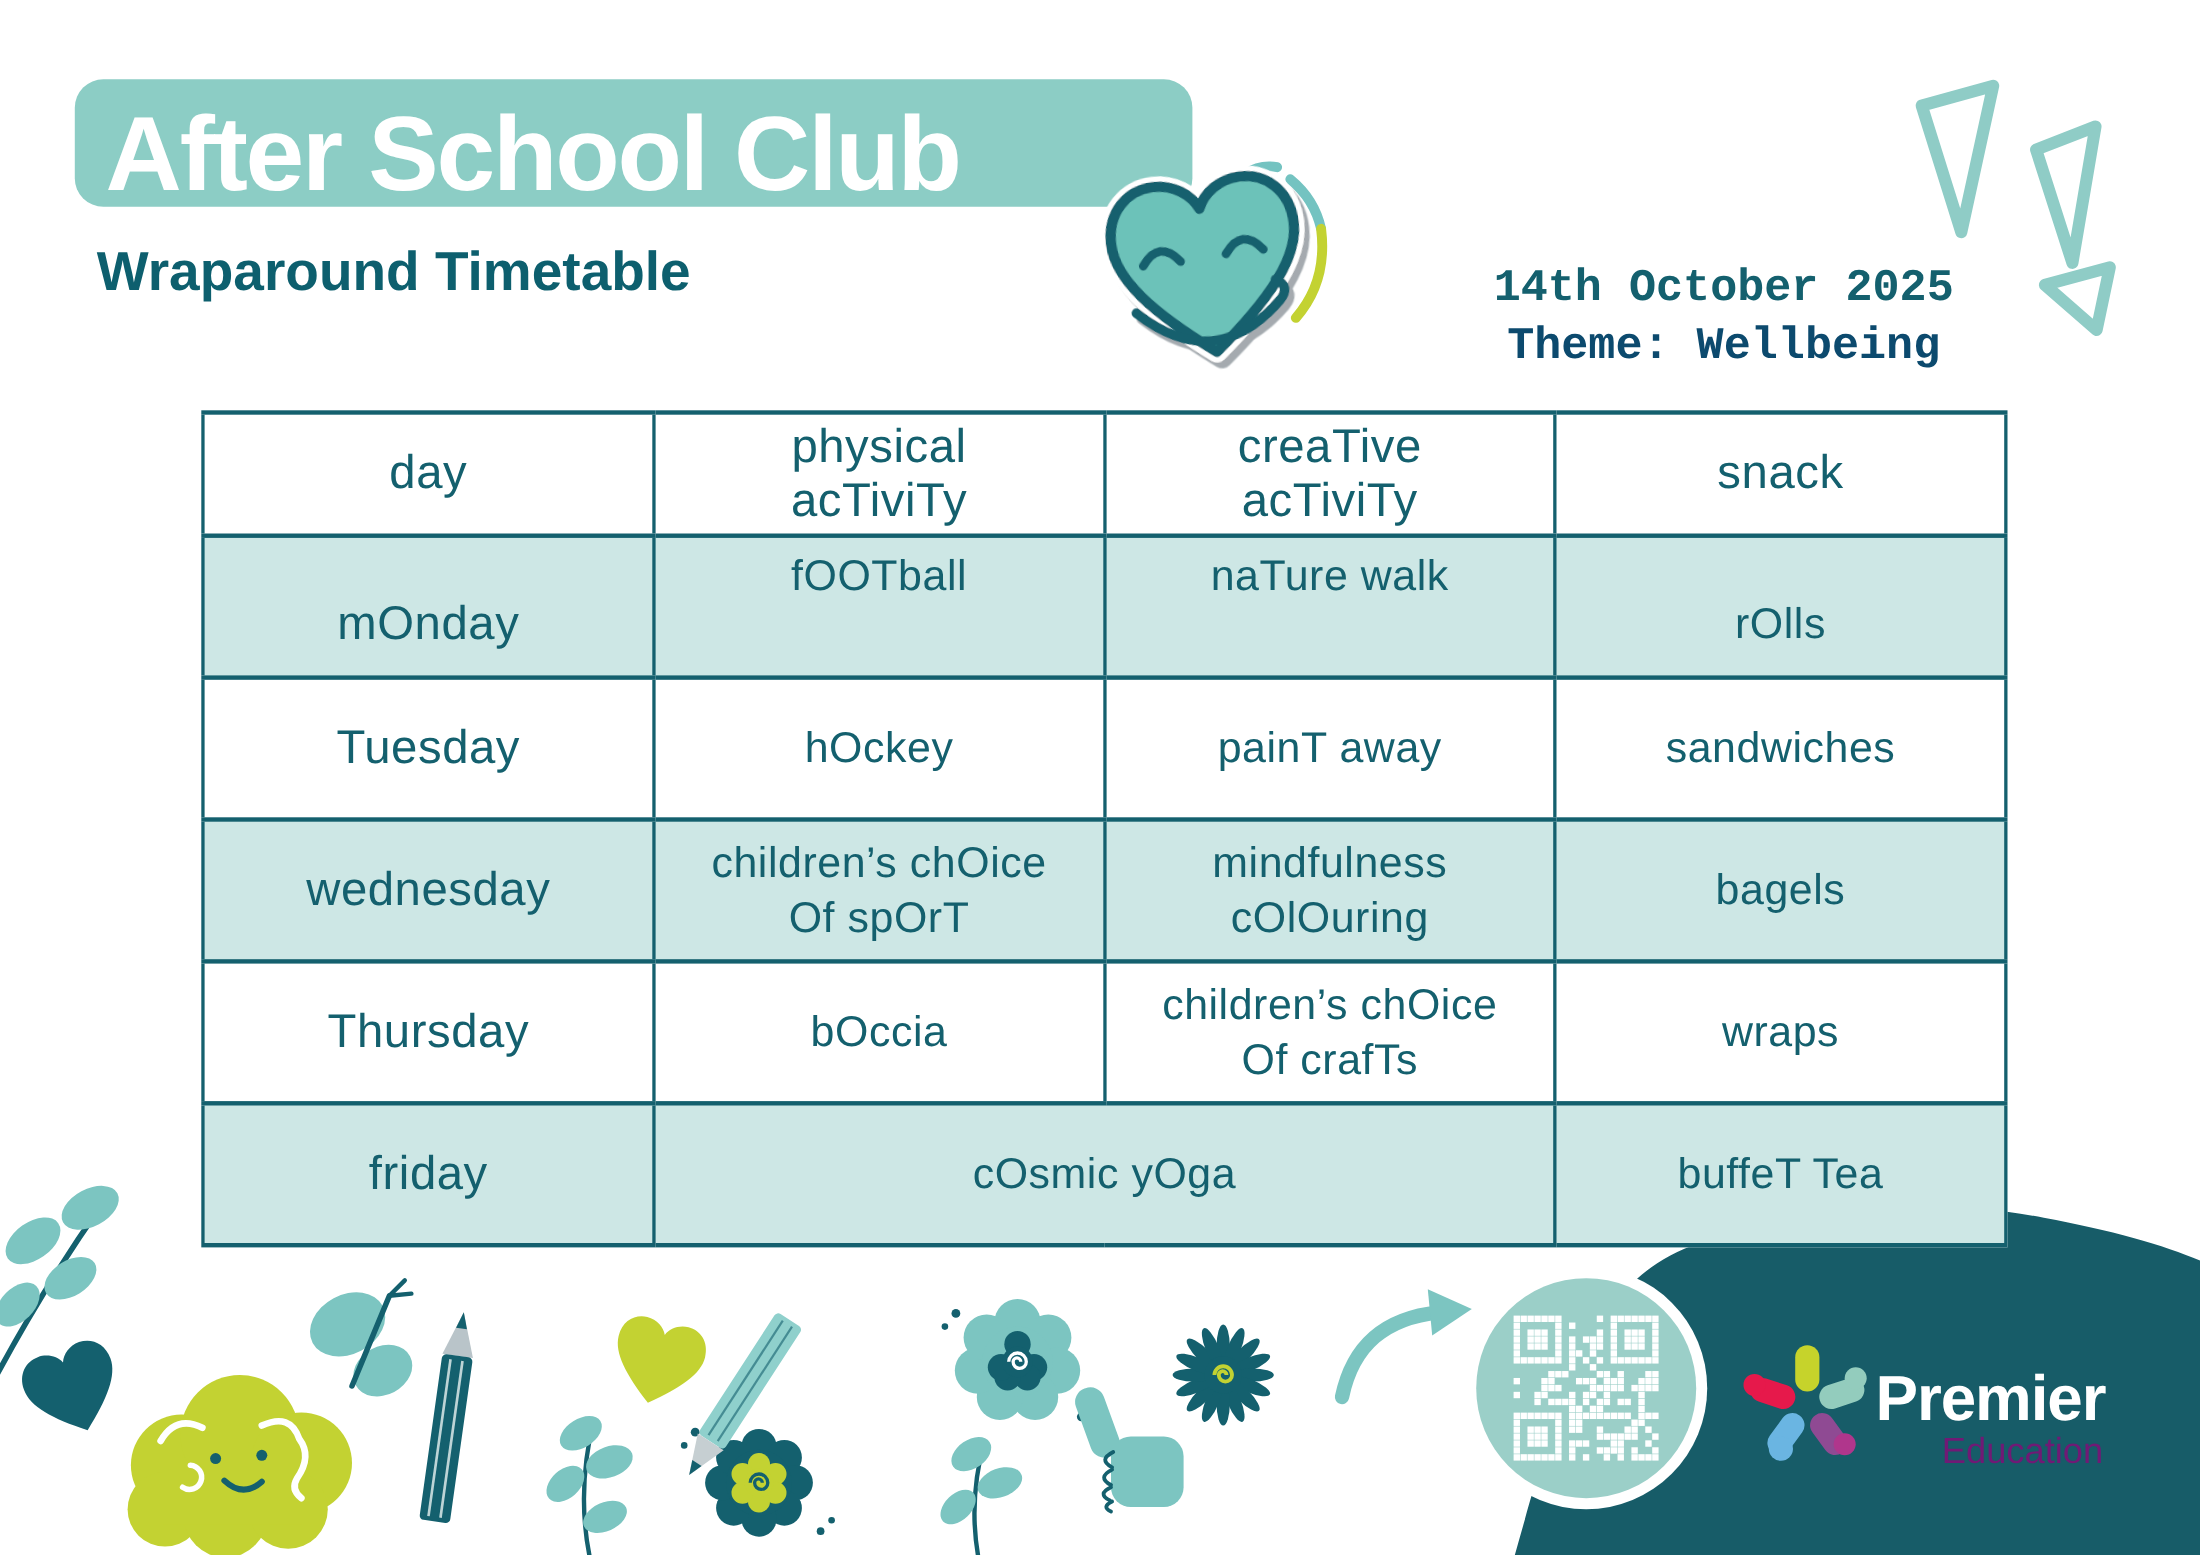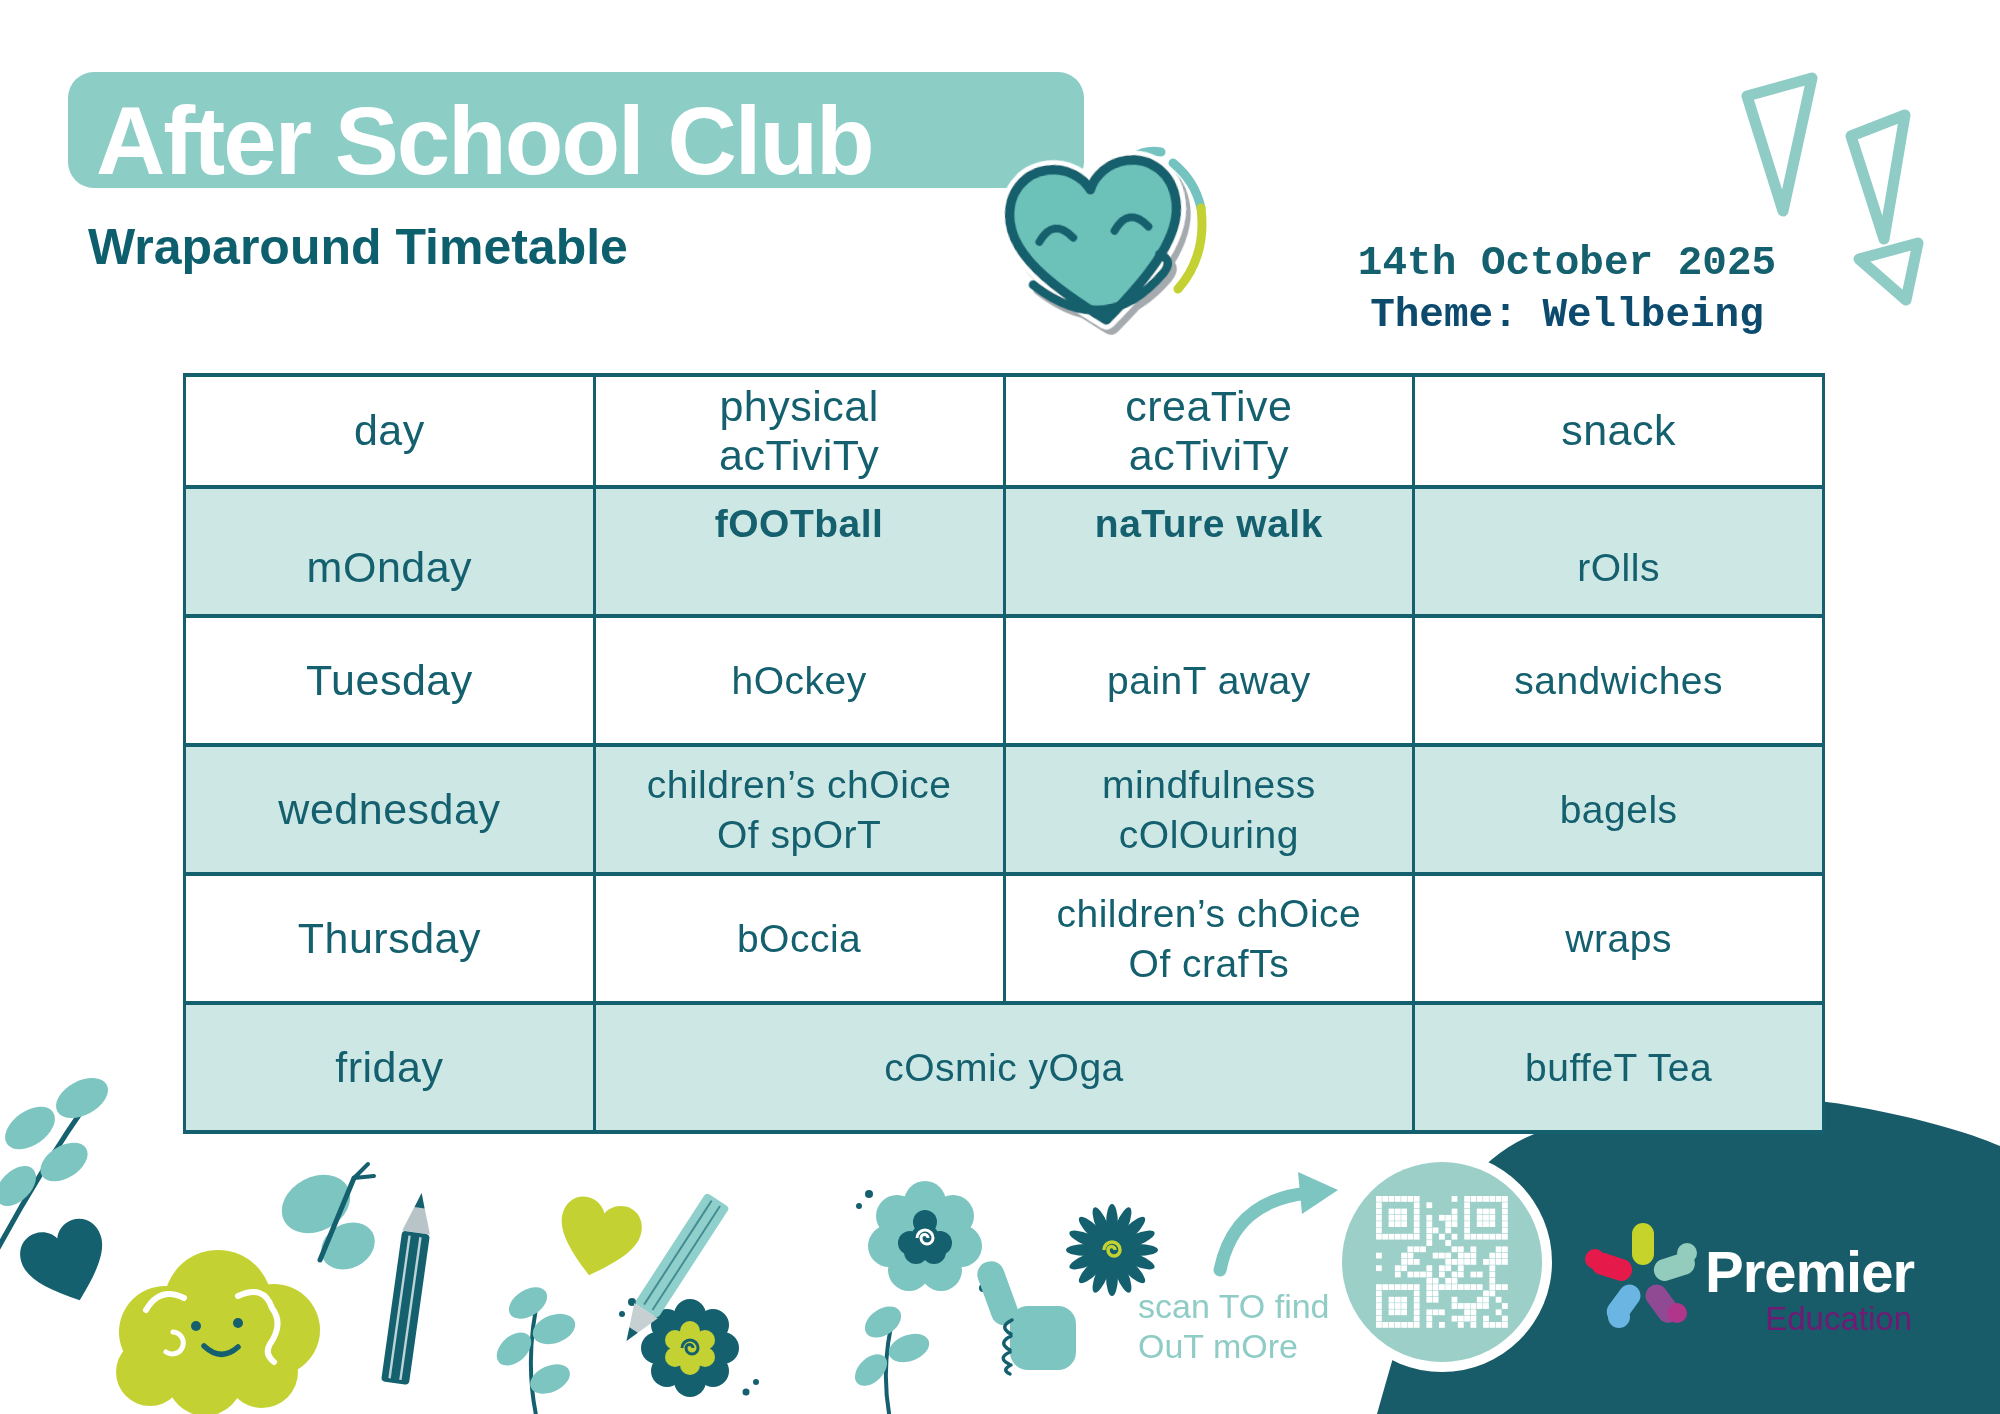--- a/index.html
+++ b/index.html
@@ -22,21 +22,21 @@
   .timetable{position:absolute;left:183px;top:373px;width:1642px;border-collapse:collapse;
              table-layout:fixed;z-index:2;background:#ffffff;}
   .timetable td{border:3px solid #14606e;border-top-width:4px;border-bottom-width:4px;
                 text-align:center;vertical-align:middle;color:#14606e;font-size:39px;
                 letter-spacing:.5px;line-height:1.28;white-space:pre-line;padding:0;}
   .timetable tr{height:129px;}
   .timetable tr.hdr{height:112px;}
   .timetable tr.hdr td{font-size:43px;line-height:1.15;}
   .timetable td.day-cell{font-size:43px;}
   .timetable tr.shade td{background:#cde7e5;}
-  .timetable td.v-top{vertical-align:top;padding-top:10px;font-weight:bold;}
+  .timetable td.v-top{vertical-align:top;padding-top:10px;}
   .timetable td.v-low{padding-top:32px;}
 
   
   .strip{position:absolute;left:0;top:1050px;width:2000px;height:364px;z-index:1;}
   .scan-text{position:absolute;left:1138px;top:1286px;font-size:34px;line-height:1.18;
              color:#8fccc6;white-space:pre-line;z-index:2;}
   .logo-name{position:absolute;left:1705px;top:1238px;font-size:58px;font-weight:700;
              color:#ffffff;letter-spacing:-1px;z-index:2;}
   .logo-sub{position:absolute;left:1700px;top:1300px;width:212px;text-align:right;
             font-size:33px;font-weight:400;color:#701a75;z-index:2;}
@@ -531,18 +531,16 @@
       <rect x="-11" y="-54" width="22" height="42" rx="11" fill="#8f4a93" transform="rotate(144)"></rect>
       <rect x="-11" y="-54" width="22" height="42" rx="11" fill="#6ab5e2" transform="rotate(216)"></rect>
       <rect x="-11" y="-54" width="22" height="42" rx="11" fill="#e6194b" transform="rotate(288)"></rect>
       <circle cx="-48" cy="-18" r="10" fill="#e6194b"></circle>
       <circle cx="44" cy="-24" r="10" fill="#93ccbd"></circle>
       <circle cx="-24" cy="40" r="11" fill="#6ab5e2"></circle>
       <circle cx="34" cy="36" r="10" fill="#b0368c"></circle>
     </g>
   </svg>
 
-  <div class="scan-text">scan TO find
-OuT mOre</div>
   <div class="logo-name">Premier</div>
   <div class="logo-sub">Education</div>
 
 </div>
 
 </body></html>

